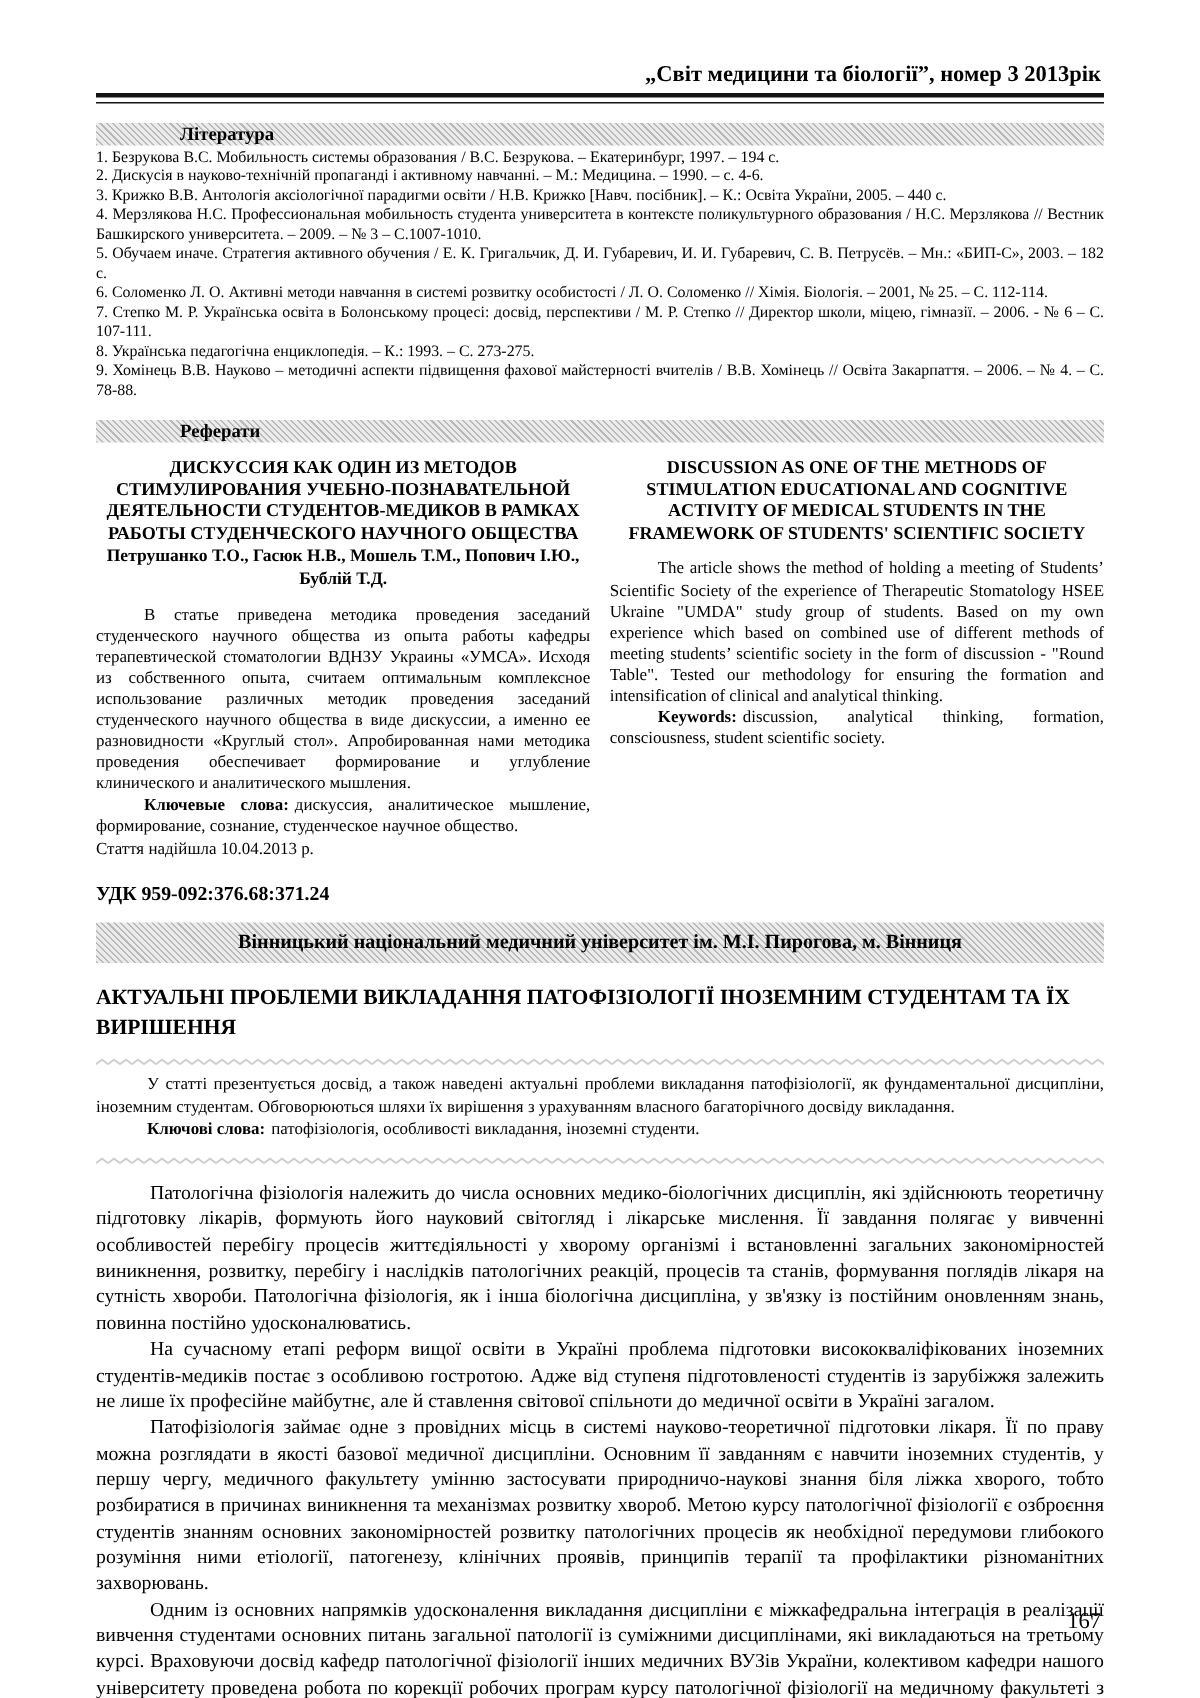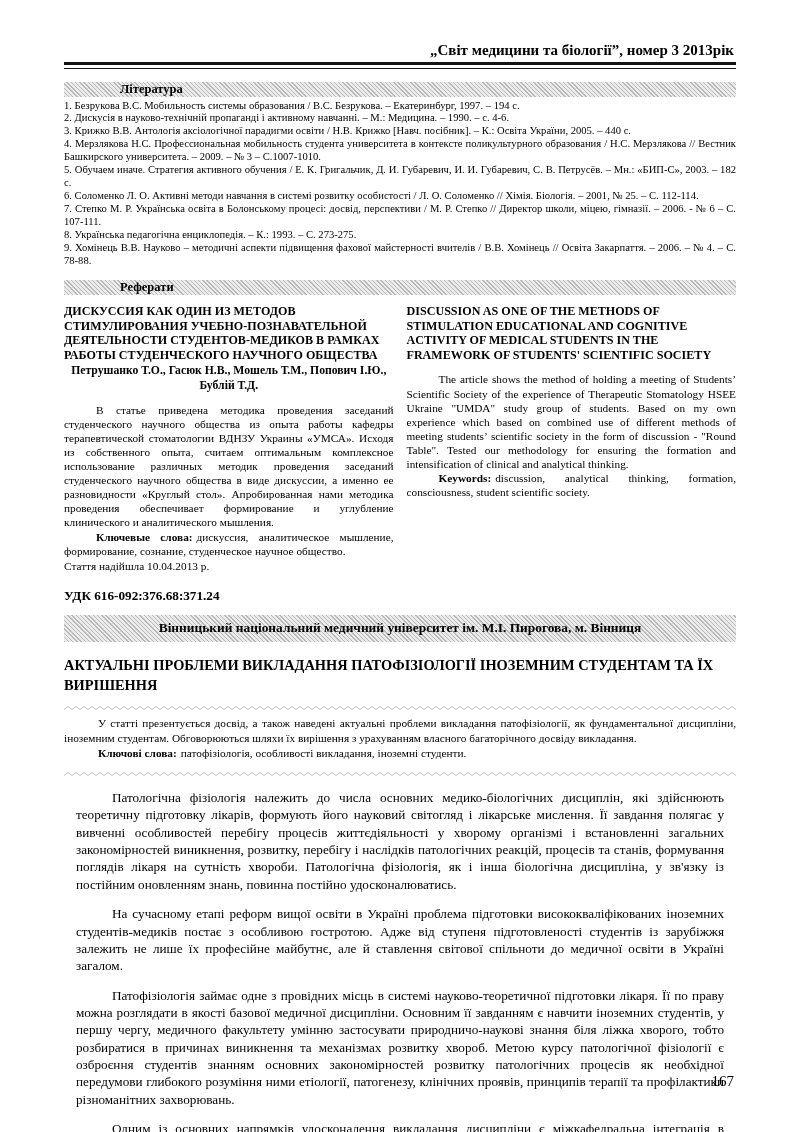--- a/index.html
+++ b/index.html
@@ -49,21 +49,21 @@
     gap:13px;
     margin-top:9px;
   }
   .col{
     flex:1 1 0;
     font-size:11.3px;
     line-height:1.25;
   }
   .col-title{
     font-weight:bold;
-    text-align:left;
+    text-align:center;
     font-size:12.1px;
     line-height:1.2;
   }
   .col-authors{
     font-weight:bold;
     text-align:center;
     font-size:11.7px;
     line-height:1.2;
     margin-top:2px;
   }
@@ -107,21 +107,21 @@
     line-height:1.32;
     text-align:justify;
   }
   .article-abstract p{margin:0;text-indent:34px;}
   .body-text{
     margin-top:9px;
     font-size:13.2px;
     line-height:1.315;
     text-align:justify;
   }
-  .body-text p{margin:12px;text-indent:36px;}
+  .body-text p{margin:0;text-indent:36px;}
   .page-number{
     position:absolute;
     right:66px;
     bottom:42px;
     font-size:15px;
   }
 </style>
 </head>
 <body>
 
@@ -158,21 +158,21 @@
     </div>
     <div class="col">
       <div class="col-title">DISCUSSION AS ONE OF THE METHODS OF STIMULATION EDUCATIONAL AND COGNITIVE ACTIVITY OF MEDICAL STUDENTS IN THE FRAMEWORK OF STUDENTS' SCIENTIFIC SOCIETY</div>
       <div class="col-body">The article shows the method of holding a meeting of Students’ Scientific Society of the experience of Therapeutic Stomatology HSEE Ukraine "UMDA" study group of students. Based on my own experience which based on combined use of different methods of meeting students’ scientific society in the form of discussion - "Round Table". Tested our methodology for ensuring the formation and intensification of clinical and analytical thinking.</div>
       <div class="col-keywords">
         <span class="kw-label">Keywords:</span><span>discussion, analytical thinking, formation, consciousness, student scientific society.</span>
       </div>
     </div>
   </div>
 
-  <div class="udc">УДК 616-092:376.68:371.24</div>
+  <div class="udc">УДК 959-092:376.68:371.24</div>
 
   <div class="author-block hatch">
     <div>Вінницький національний медичний університет ім. М.І. Пирогова, м. Вінниця</div>
   </div>
 
   <div class="article-title">АКТУАЛЬНІ ПРОБЛЕМИ ВИКЛАДАННЯ ПАТОФІЗІОЛОГІЇ ІНОЗЕМНИМ СТУДЕНТАМ ТА ЇХ ВИРІШЕННЯ</div>
 
   <svg class="zigzag" width="672" height="6">
     <defs>
       <pattern id="zz" width="8" height="6" patternUnits="userSpaceOnUse">

